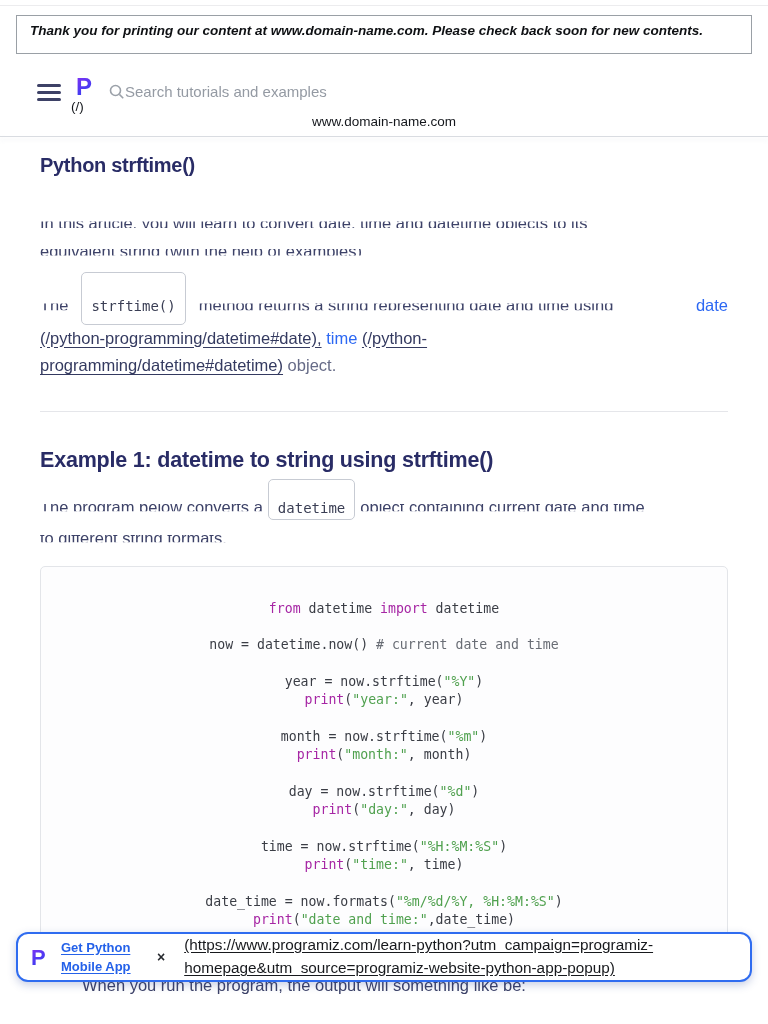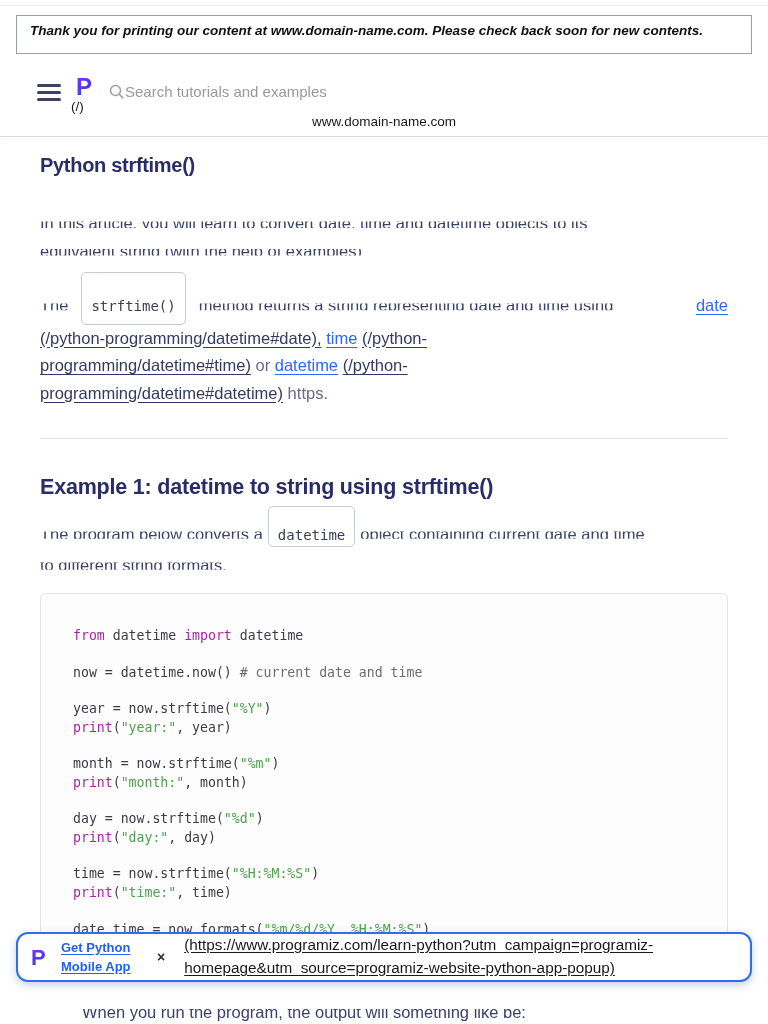--- a/index.html
+++ b/index.html
@@ -53,34 +53,34 @@
   .seg-ghost, .seg-ghostfill {
     display:inline-block; color:#3d4268; clip-path: inset(42% 0 34% 0); vertical-align:baseline;
   }
   .seg-ghostfill { flex:1 1 auto; min-width:0; white-space:nowrap; overflow:hidden; }
   .seg-code {
     font-family:"DejaVu Sans Mono","Liberation Mono",monospace;
     font-size:14px; color:#3a3e54; background:#fff;
     border:1px solid #c7cbd3; border-radius:5px; padding:20px 9px 3px;
     margin:0 5px; white-space:nowrap;
   }
-  .seg-link { color:#2c68f3; text-decoration:underline; text-underline-offset:3px; cursor:pointer; }
+  .seg-link { color:#2c68f3; text-underline-offset:3px; cursor:pointer; }
   .seg-url  { color:#343a60; text-decoration:underline; text-underline-offset:3px; }
   .seg-plain{ color:#666b87; }
   .desc-para { margin-top:17px; }
   .desc-para .seg-line { line-height:30px; }
 
   .rule { margin-top:31px; border:none; border-top:1px solid #e5e6ea; }
 
   
   .codeblock {
     margin-top:13px; border:1px solid #e3e5e9; border-radius:5px;
     background:#fdfdfe; padding:33px 32px 22px;
     font-family:"DejaVu Sans Mono","Liberation Mono",monospace;
-    font-size:13.2px; line-height:18.35px; color:#3a3d45;
+    font-size:13.2px; line-height:18.35px; color:#3a3d45;text-align:center;
   }
   .code-line { white-space:pre; }
   .tok-kw  { color:#a626a4; }
   .tok-str { color:#50a14f; }
   .tok-cm  { color:#696d75; }
   .tok-pl  { color:#3a3d45; }
 
   
   .app-banner {
     position:absolute; left:16px; top:932px; width:736px; height:50px;
@@ -145,22 +145,21 @@
       </div>
 
     <div class="seg-para">
         <div class="seg-line flexline">
           <span class="seg-ghost">The </span>
           <span class="seg-code">strftime()</span>
           <span class="seg-ghostfill"> method returns a string representing date and time using </span>
           <span class="seg-link">date</span>
         </div>
         <div class="seg-line"><span class="seg-url">(/python-programming/datetime#date),</span><span class="seg-plain"> </span><span class="seg-link">time</span><span class="seg-plain"> </span><span class="seg-url">(/python-</span></div>
-        <div class="seg-line"><span class="seg-url">programming/datetime#time)</span><span class="seg-plain"> or </span><span class="seg-link">datetime</span><span class="seg-plain"> </span><span class="seg-url">(/python-</span></div>
-        <div class="seg-line"><span class="seg-url">programming/datetime#datetime)</span><span class="seg-plain"> https.</span></div>
+        <div class="seg-line"><span class="seg-url">programming/datetime#datetime)</span><span class="seg-plain"> object.</span></div>
       </div>
 
     <hr class="rule">
 
     <h2>Example 1: datetime to string using strftime()</h2>
 
     <div class="seg-para desc-para">
         <div class="seg-line"><span class="seg-ghost">The program below converts a </span><span class="seg-code">datetime</span><span class="seg-ghost"> object containing current date and time</span></div>
         <div class="seg-line"><span class="seg-ghost">to different string formats.</span></div>
       </div>

